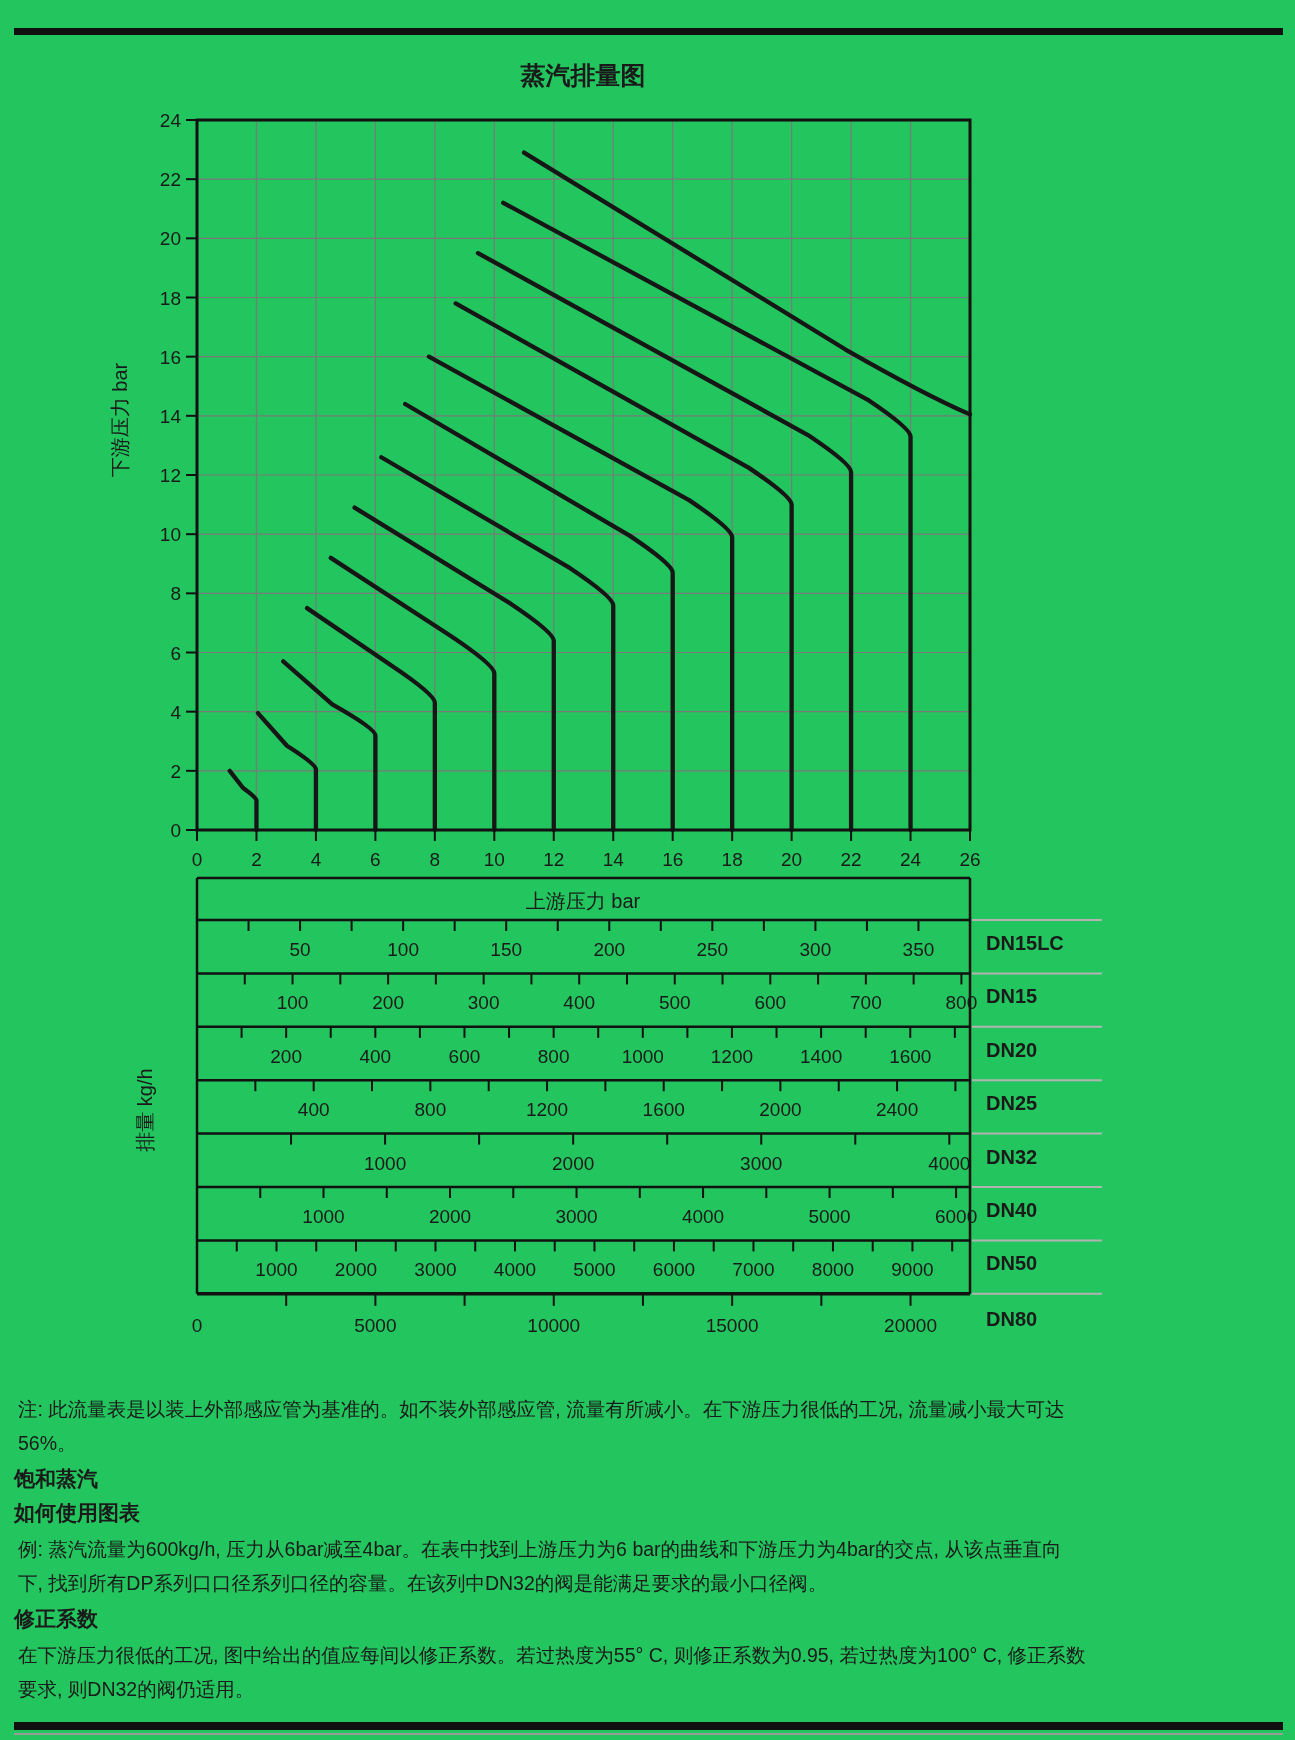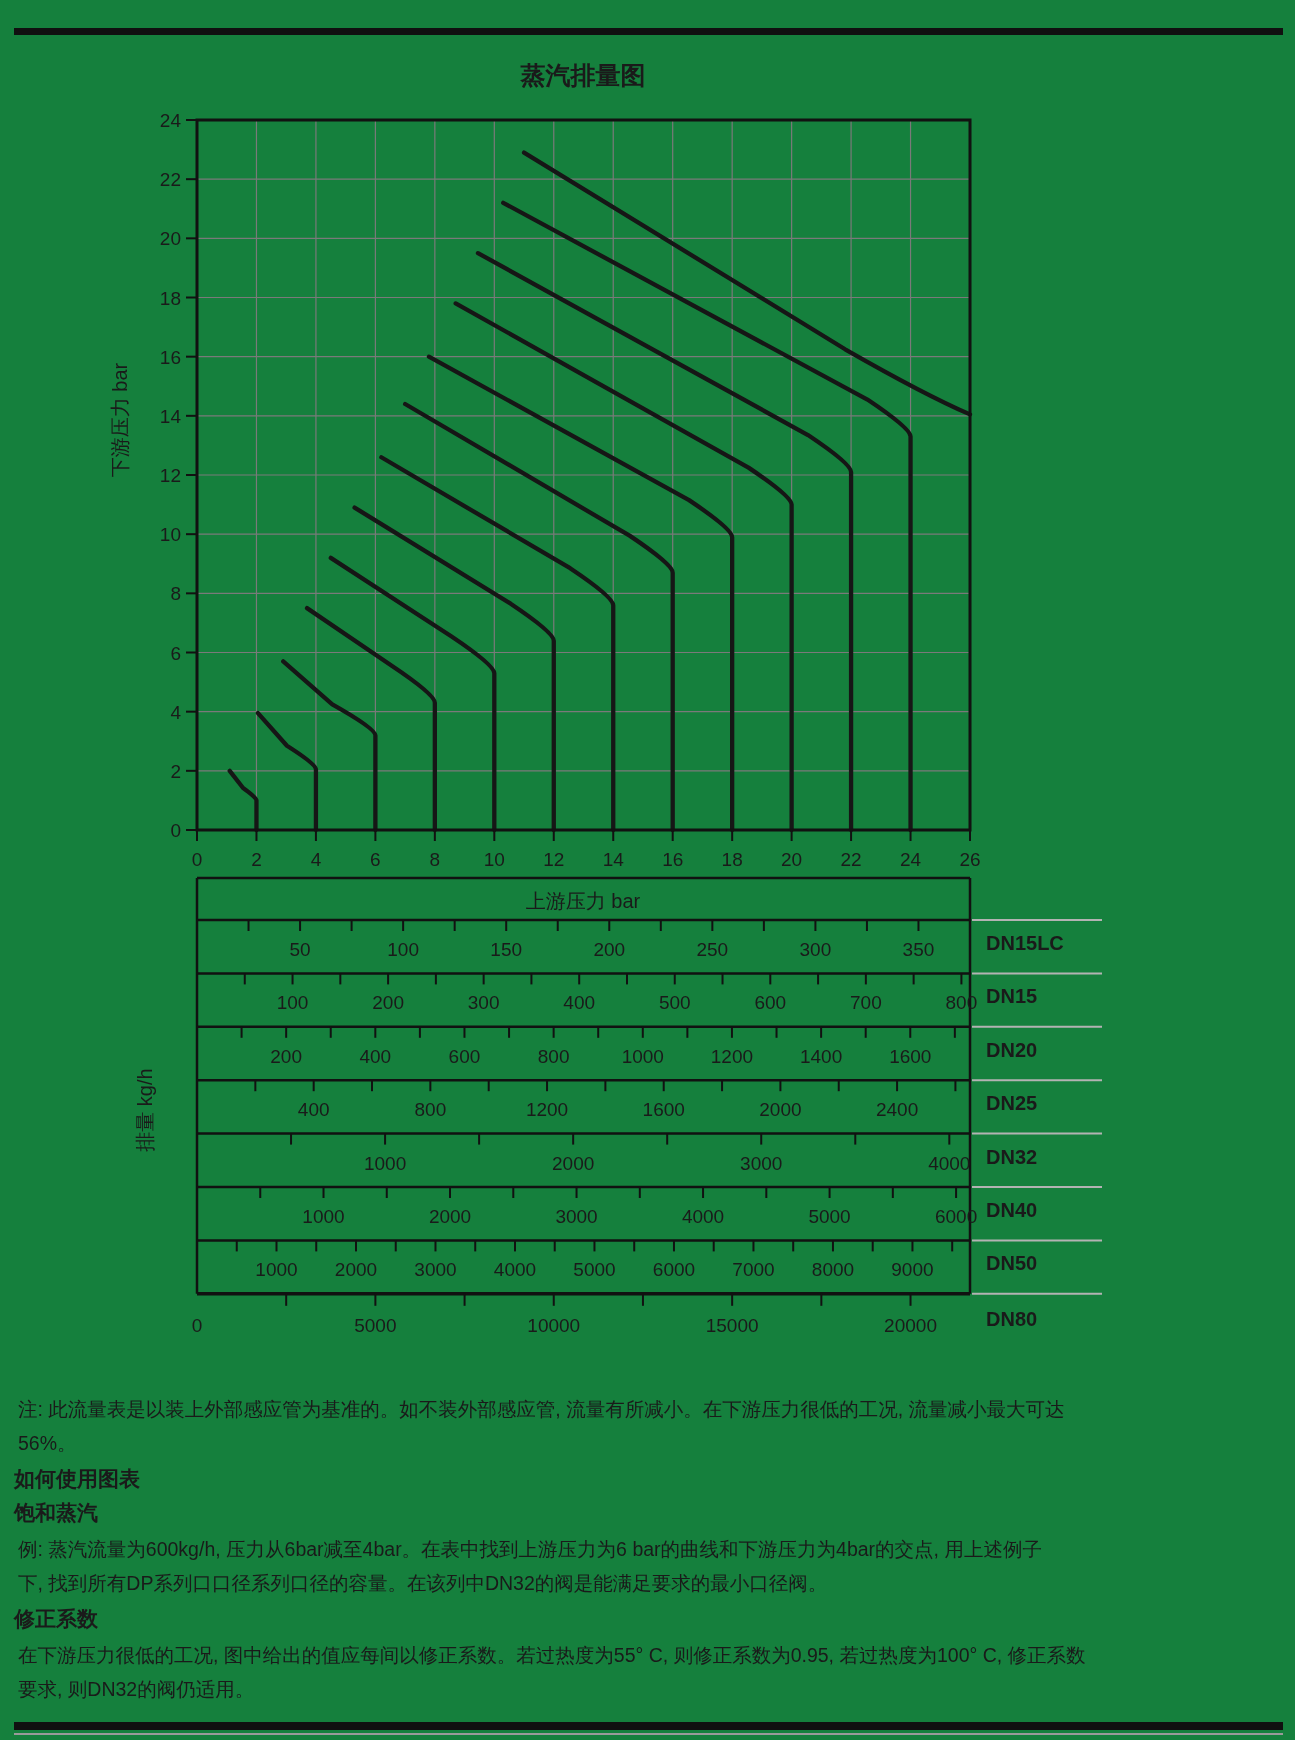--- a/index.html
+++ b/index.html
@@ -1,18 +1,18 @@
 <!DOCTYPE html>
 <html><head>
 <meta charset="utf-8">
 <style>
   html,body{margin:0;padding:0;background:#e8e8e6;}
   .page{
     position:relative;width:1295px;height:1740px;margin:0 auto;
-    background:#15803d;font-family:"Liberation Sans","DejaVu Sans",sans-serif;
+    background:#22c55e;font-family:"Liberation Sans","DejaVu Sans",sans-serif;
     color:#1a1a1a;overflow:hidden;
   }
   .rule{position:absolute;left:14px;right:12px;background:#101010;}
   .rule.top{top:28px;height:7px;}
   .rule.bottom{top:1722px;height:8px;}
   .rule-shadow{position:absolute;left:14px;right:12px;top:1733px;height:2px;background:#9a9a9a;}
   svg text{fill:#1a1a1a;}
   .doc-text{position:absolute;left:14px;top:1390px;width:1170px;
     font-size:19.5px;line-height:30px;}
   .doc-text .para{margin:4px;}
@@ -321,23 +321,23 @@
         <text x="553.7665112844418" y="1331.8" font-size="19" text-anchor="middle">10000</text>
         <text x="732.1497669266628" y="1331.8" font-size="19" text-anchor="middle">15000</text>
         <text x="910.5330225688837" y="1331.8" font-size="19" text-anchor="middle">20000</text>
         <text x="986.0060000000001" y="1325.8" font-size="20" text-anchor="start" font-weight="bold">DN80</text>
       </g>
   </svg>
 
   <div class="doc-text">
     <p class="para">注: 此流量表是以装上外部感应管为基准的。如不装外部感应管, 流量有所减小。在下游压力很低的工况, 流量减小最大可达</p>
     <p class="para">56%。</p>
+    <p class="hd">饱和蒸汽</p>
     <p class="hd">如何使用图表</p>
-    <p class="hd">饱和蒸汽</p>
-    <p class="para">例: 蒸汽流量为600kg/h, 压力从6bar减至4bar。在表中找到上游压力为6 bar的曲线和下游压力为4bar的交点, 用上述例子</p>
+    <p class="para">例: 蒸汽流量为600kg/h, 压力从6bar减至4bar。在表中找到上游压力为6 bar的曲线和下游压力为4bar的交点, 从该点垂直向</p>
     <p class="para">下, 找到所有DP系列口口径系列口径的容量。在该列中DN32的阀是能满足要求的最小口径阀。</p>
     <p class="hd">修正系数</p>
     <p class="para">在下游压力很低的工况, 图中给出的值应每间以修正系数。若过热度为55° C, 则修正系数为0.95, 若过热度为100° C, 修正系数</p>
     <p class="para">要求, 则DN32的阀仍适用。</p>
   </div>
 
   <div class="rule bottom"></div>
   <div class="rule-shadow"></div>
 </div>
 

